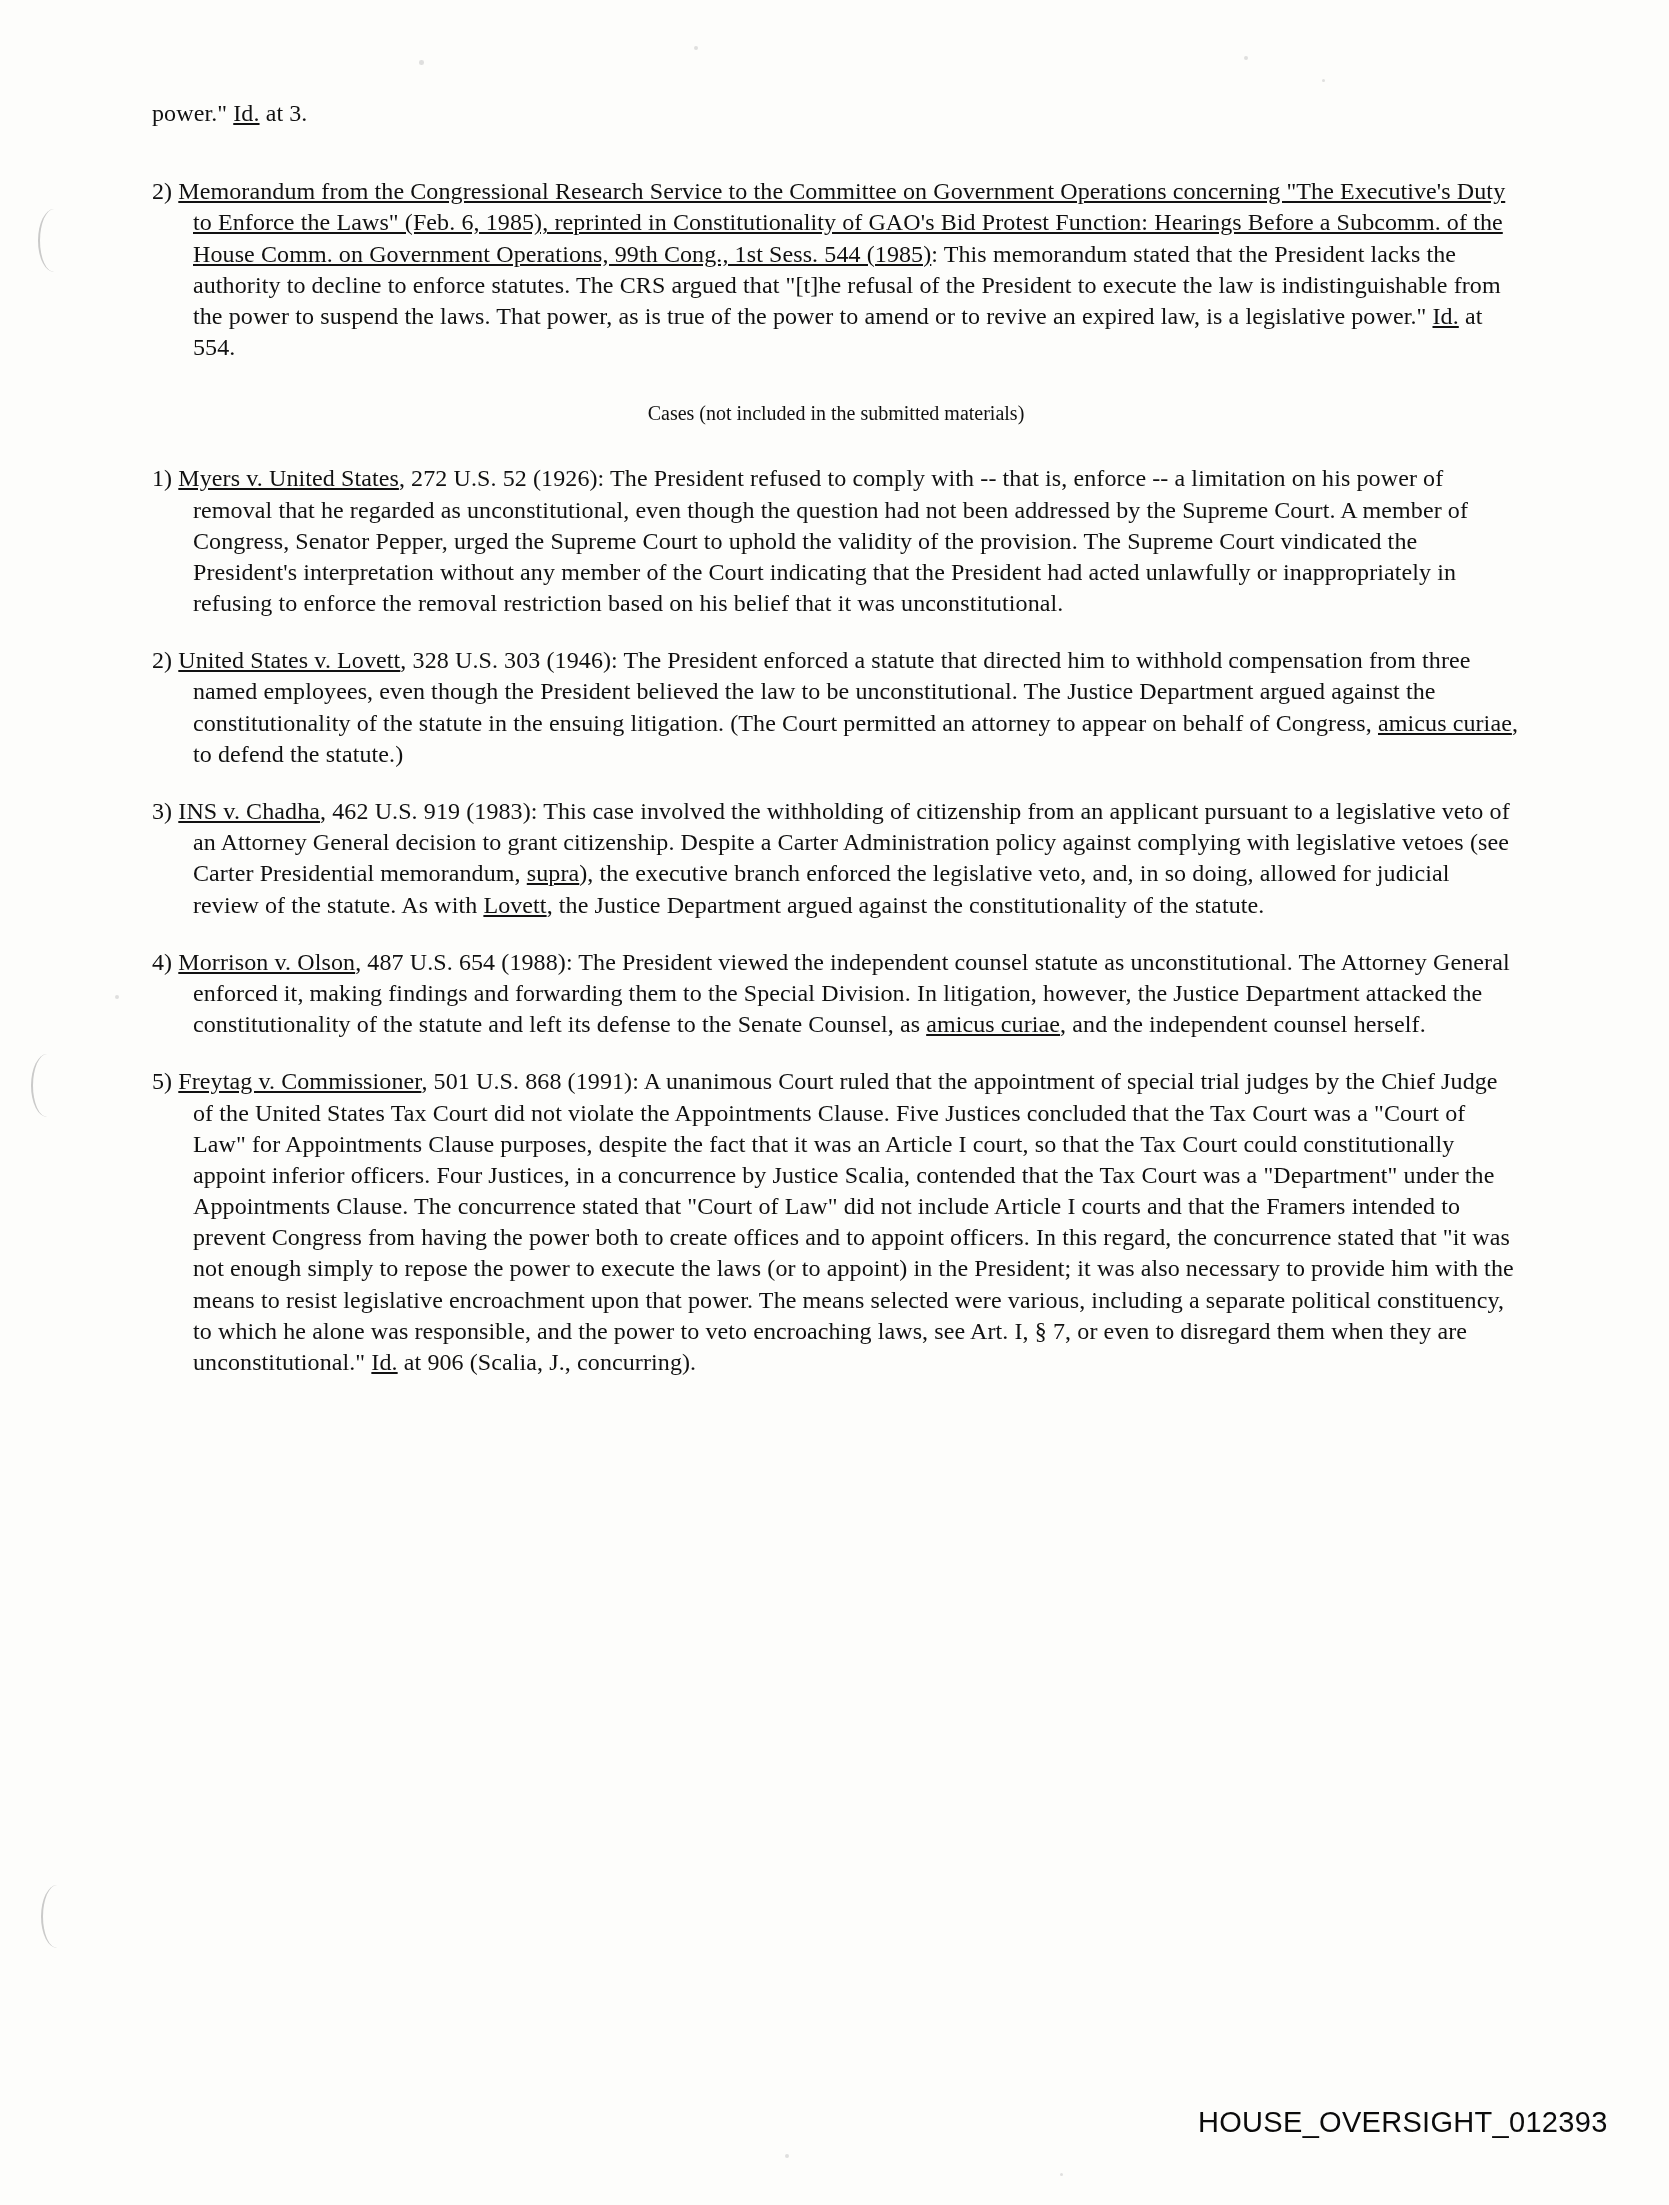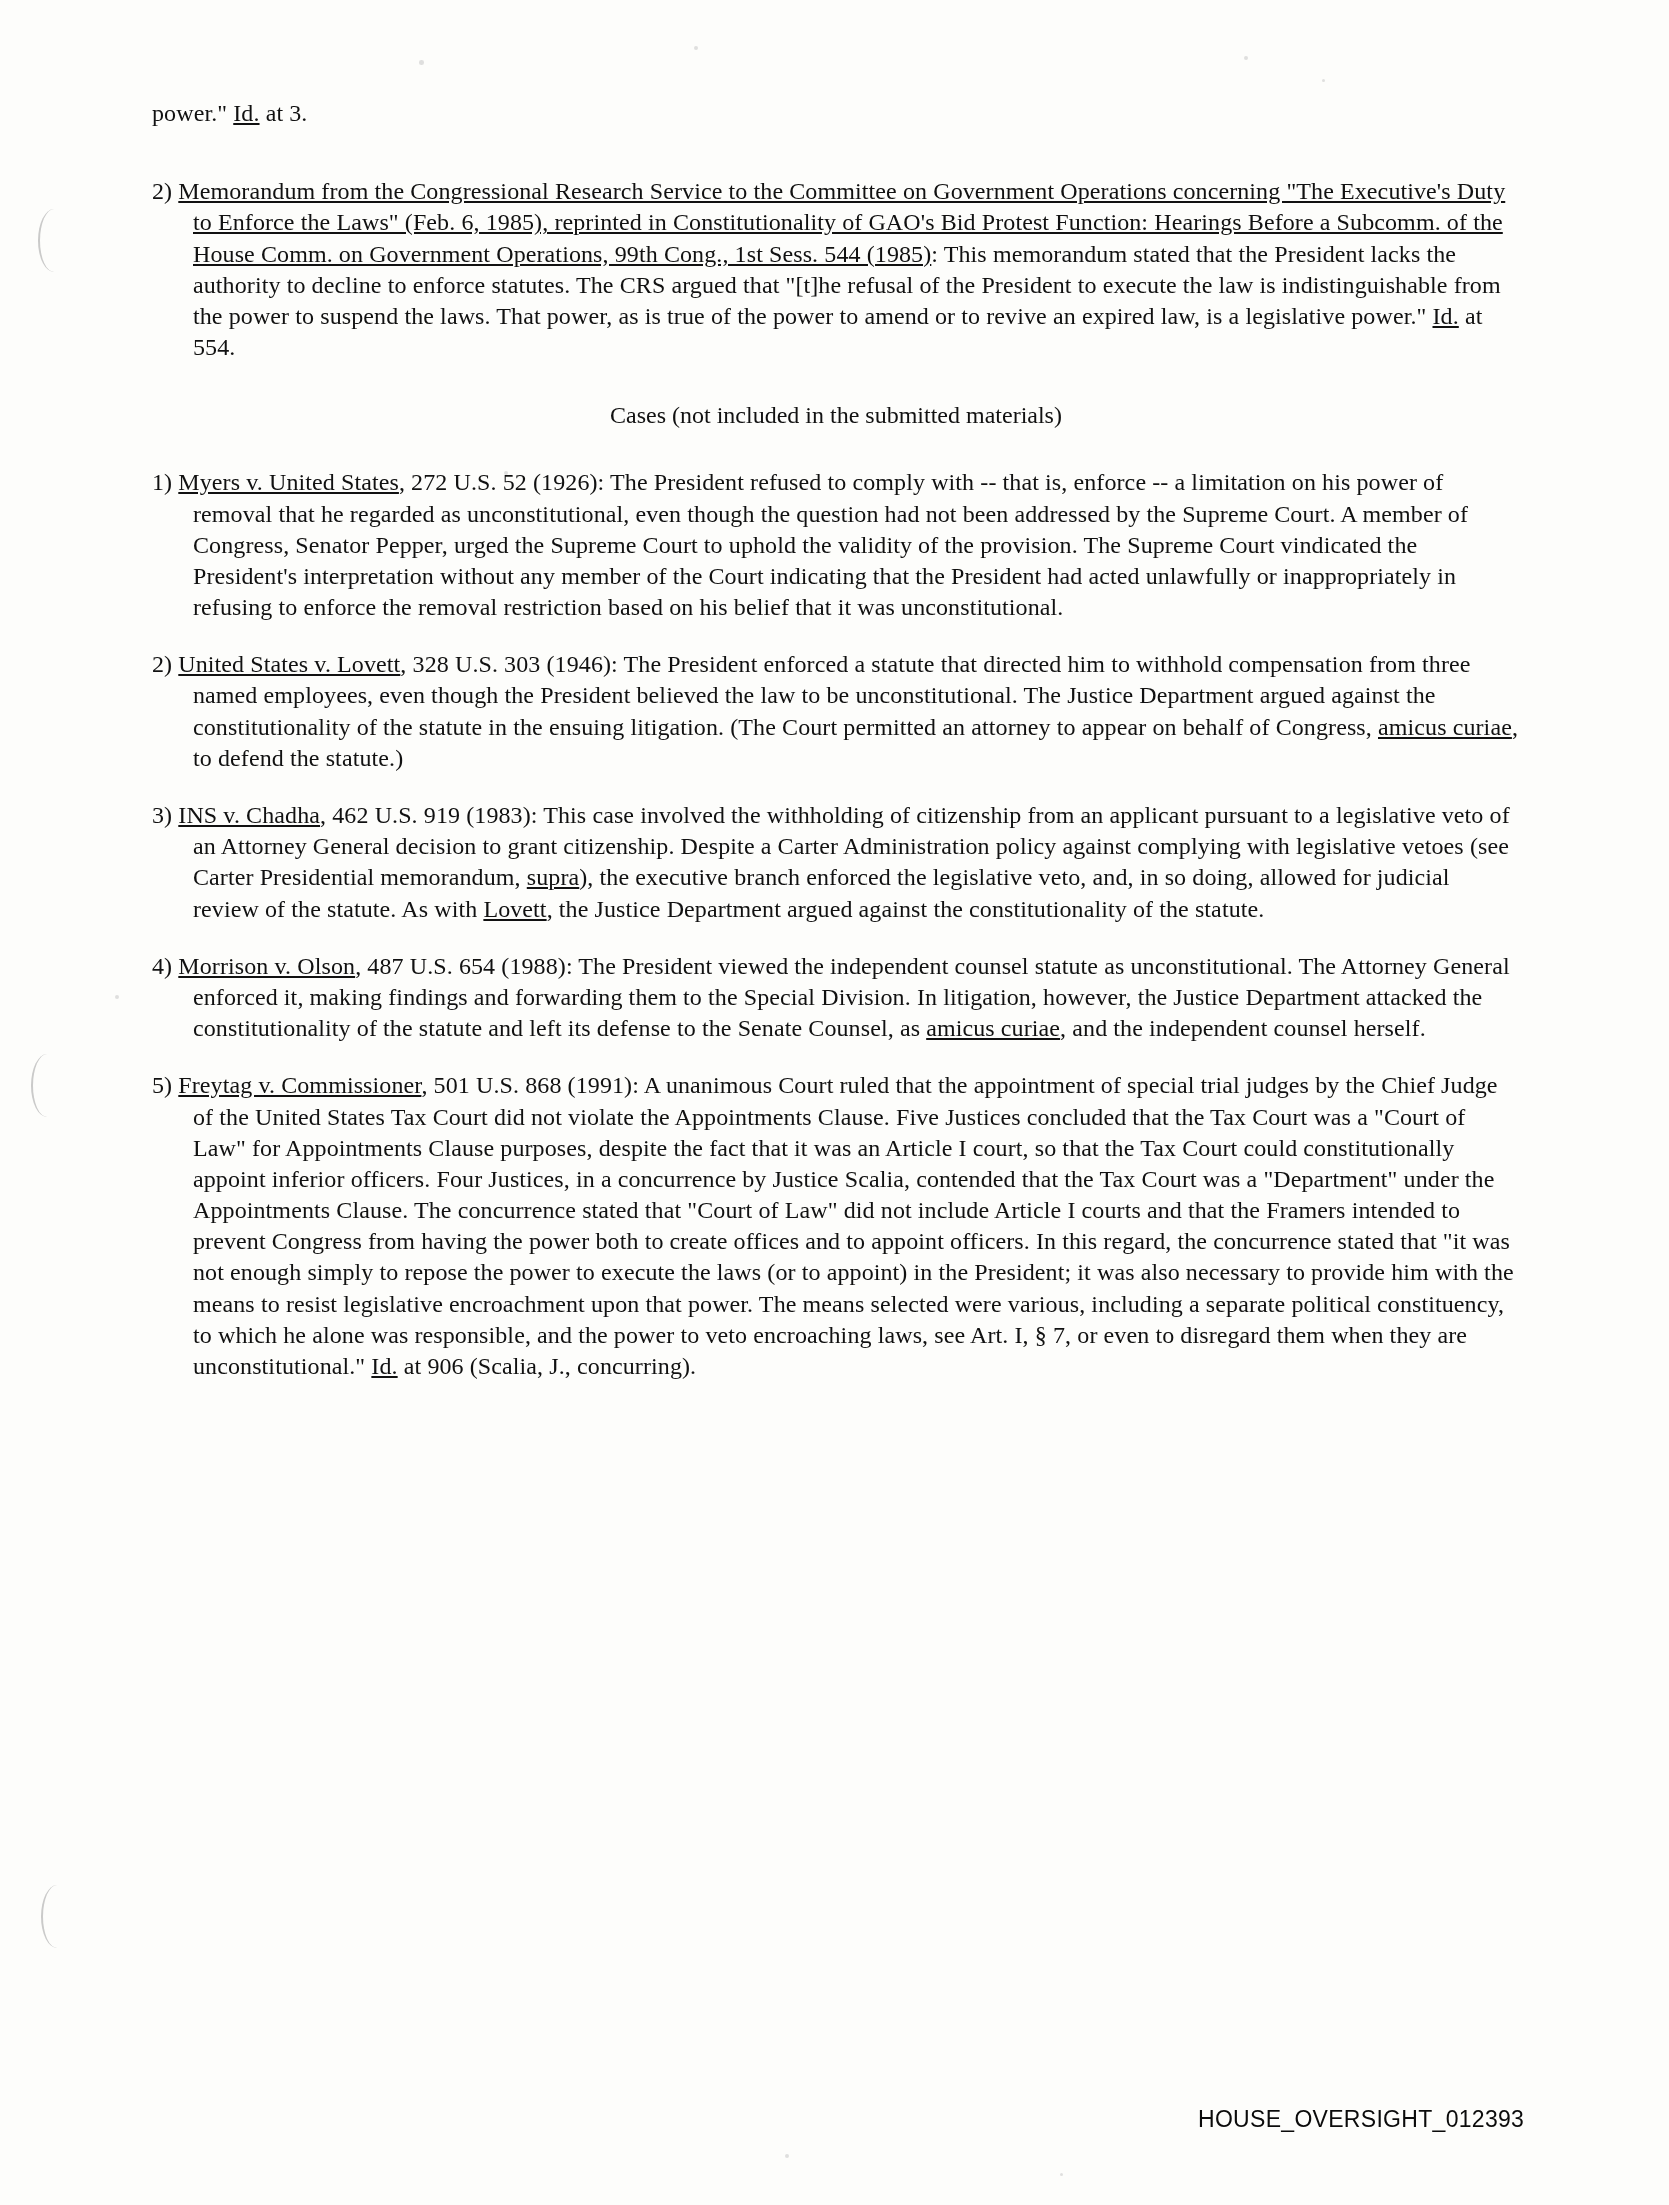--- a/index.html
+++ b/index.html
@@ -38,33 +38,33 @@
   p.first {
     margin-bottom: 47px;
   }
   .hang {
     padding-left: 41px;
     text-indent: -41px;
   }
   .center {
     text-align: center;
     margin: 39px 0 38px 0;
-    font-size: 24px;
+    font-size: 20px;
   }
   u, .u {
     text-decoration: underline;
     text-underline-offset: 2px;
   }
   .gap-lg { margin-bottom: 41px; }
   .footer {
     position: absolute;
     left: 1198px;
     top: 2106px;
     font-family: "Liberation Sans", sans-serif;
-    font-size: 23px;
+    font-size: 29px;
     letter-spacing: 0.3px;
     color: #0b0b0b;
   }
   
   .margin-mark {
     position: absolute;
     width: 30px;
     height: 63px;
     border-left: 2px solid #b9b9b9;
     border-radius: 60% 0 0 60%;

